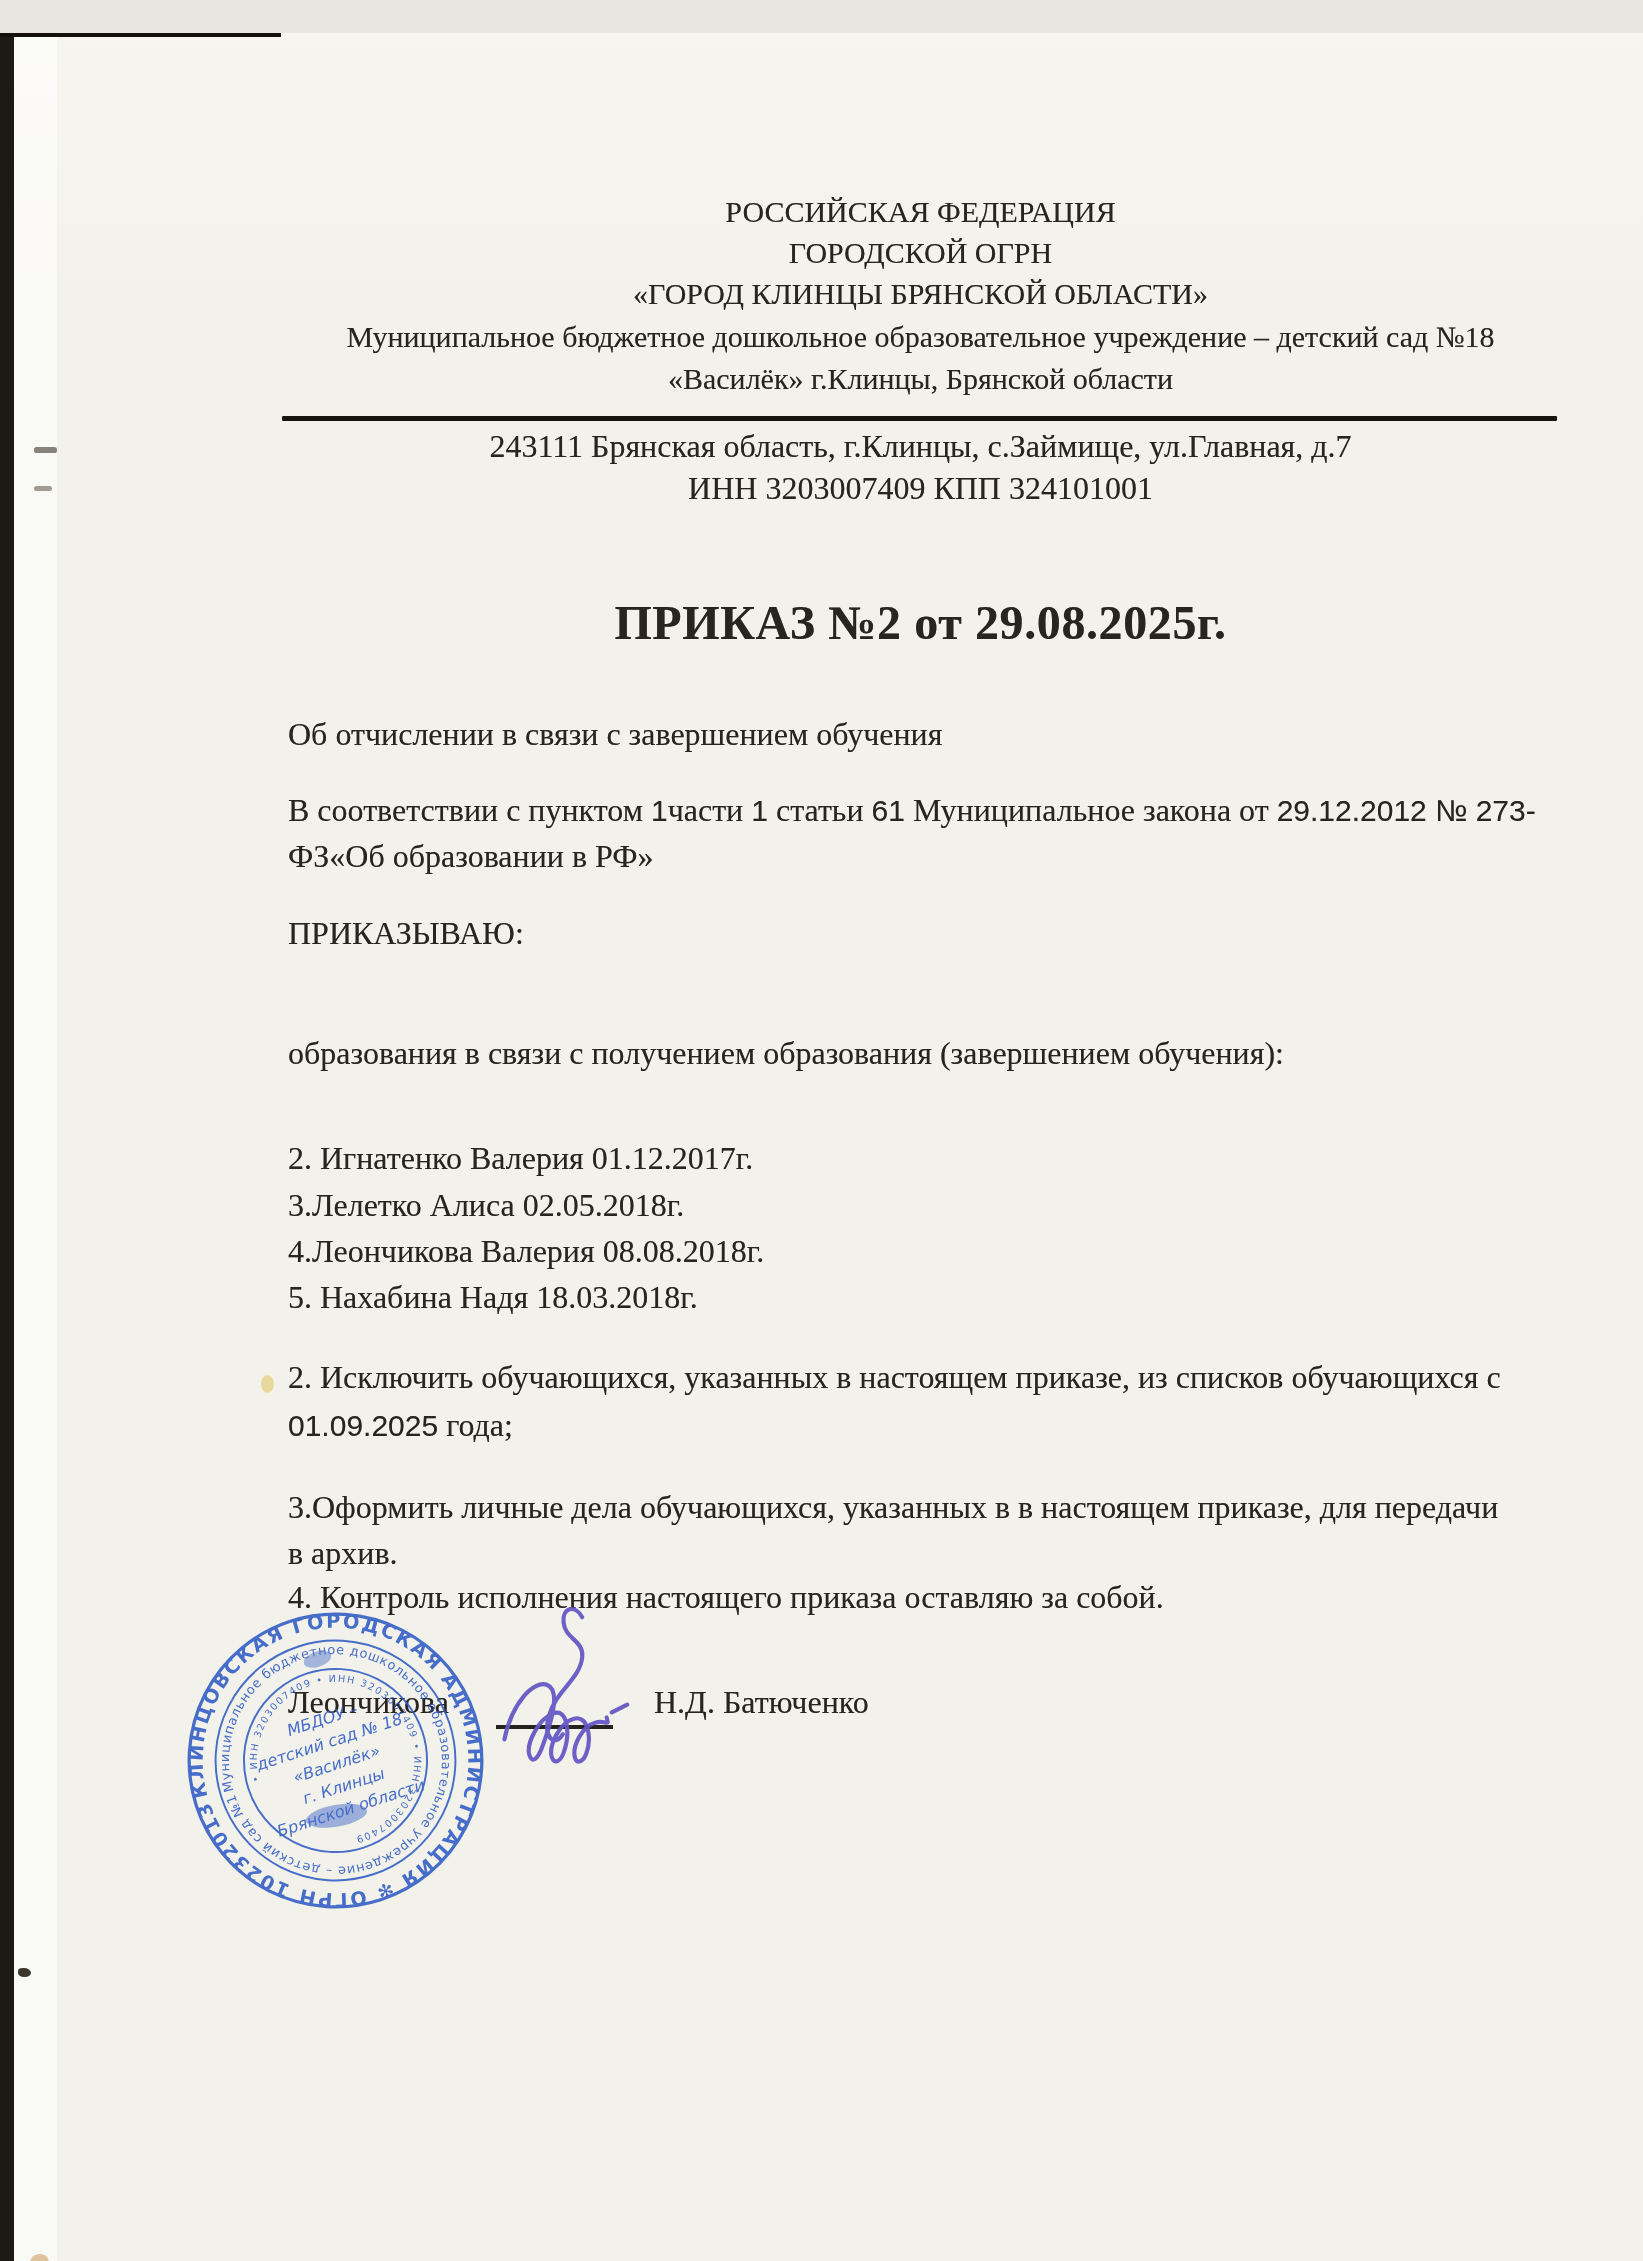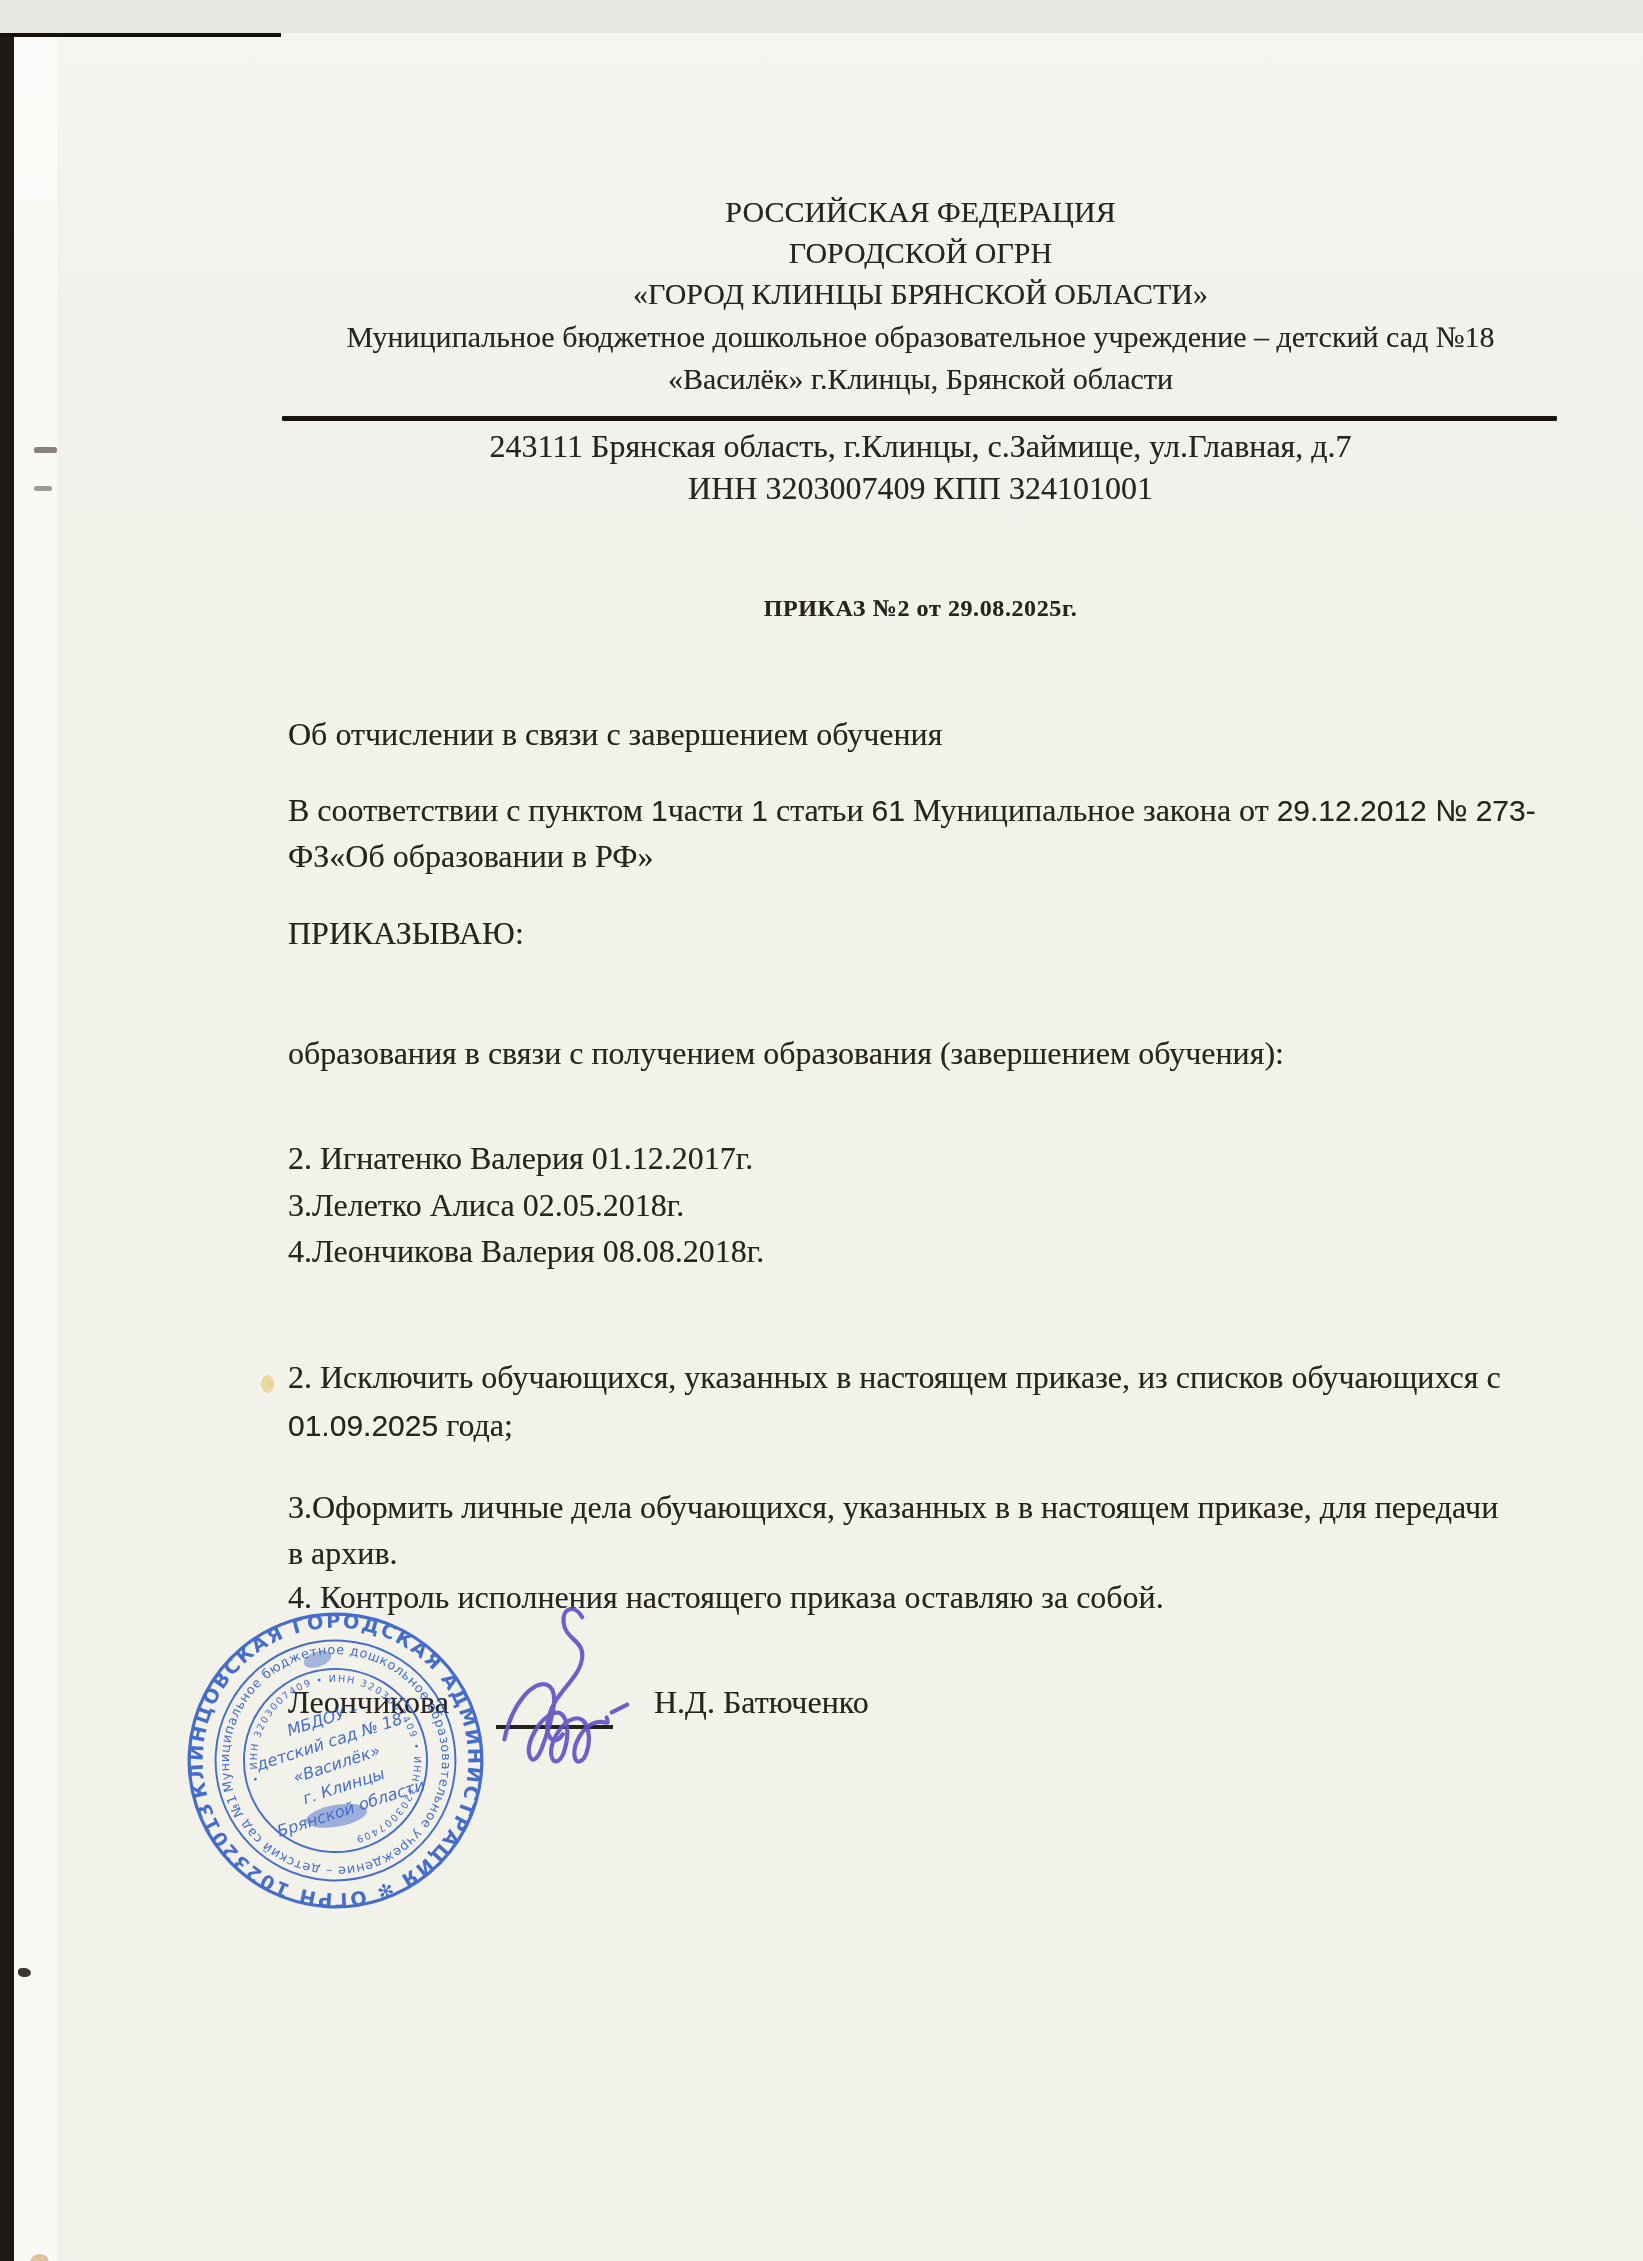--- a/index.html
+++ b/index.html
@@ -12,21 +12,21 @@
     margin-top:33px;
   }
   .line {
     position:absolute; white-space:nowrap;
     font-size:32px; line-height:1.2; color:#282420;
     text-shadow:0 0 0.6px rgba(45,40,33,.45);
   }
   .centered { left:287px; width:1267px; text-align:center; }
   .hdr  { font-size:30px; }
   .bold { font-weight:normal; }
-  .doc-title { font-size:24px; font-weight:bold; letter-spacing:0.6px; }
+  .doc-title { font-size:48px; font-weight:bold; letter-spacing:0.6px; }
   .num-sans {
     font-family:"Liberation Sans","DejaVu Sans",sans-serif;
     font-size:30px;
   }
   .rule {
     position:absolute; left:282px; top:383px; width:1275px; height:4.5px;
     background:#17140f; border-radius:1.3px;
   }
   .sig-underline {
     position:absolute; left:496px; top:1692px; width:117px; height:3.9px;
@@ -80,20 +80,21 @@
   </div>
   <div class="line" style="left:288px; top:804px">ФЗ«Об образовании в РФ»</div>
 
   <div class="line" style="left:288px; top:881px">ПРИКАЗЫВАЮ:</div>
 
   <div class="line" style="left:288px; top:1001px">образования в связи с получением образования (завершением обучения):</div>
 
   <div class="line" style="left:288px; top:1106px">2. Игнатенко Валерия 01.12.2017г.</div>
   <div class="line" style="left:288px; top:1153px">3.Лелетко Алиса 02.05.2018г.</div>
   <div class="line" style="left:288px; top:1199px">4.Леончикова Валерия 08.08.2018г.</div>
+  <div class="line" style="left:288px; top:1245px">5. Нахабина Надя 18.03.2018г.</div>
 
   <div class="line" style="left:288px; top:1325px">2. Исключить обучающихся, указанных в настоящем приказе, из списков обучающихся  с</div>
   <div class="line" style="left:288px; top:1373px">
     <span class="num-sans">01.09.2025</span><span> года;</span>
   </div>
 
   <div class="line" style="left:288px; top:1455px">3.Оформить личные дела обучающихся, указанных в в настоящем приказе, для передачи</div>
   <div class="line" style="left:288px; top:1501px">в архив.</div>
 
   <div class="line" style="left:288px; top:1545px">4. Контроль исполнения настоящего приказа оставляю за собой.</div>

